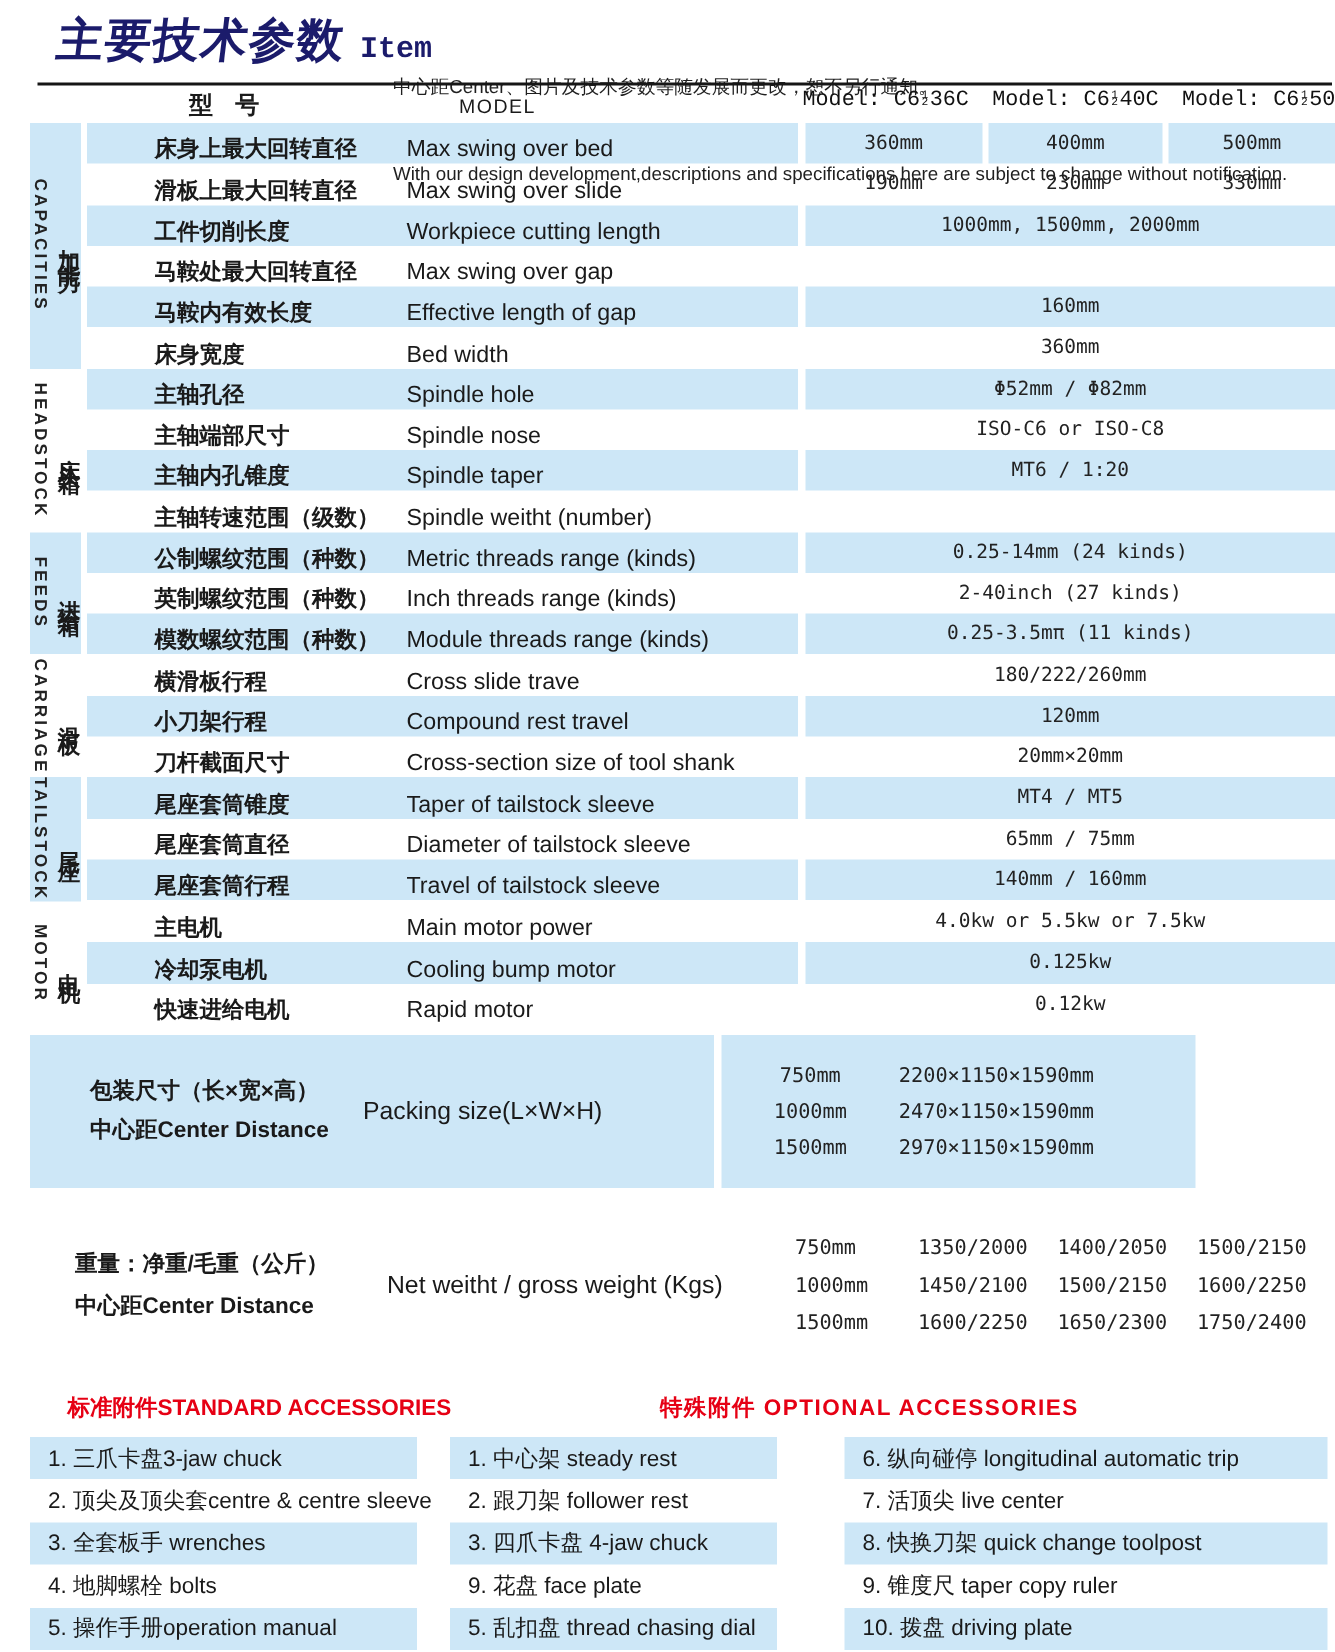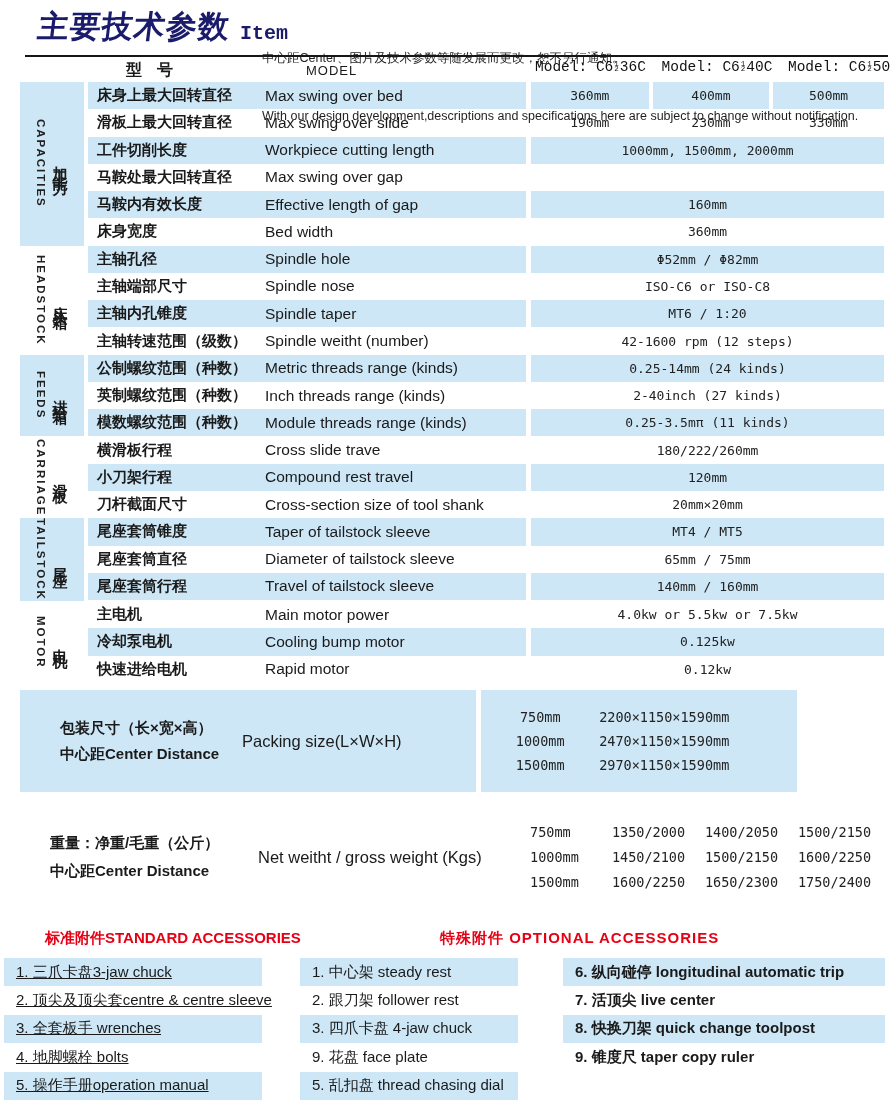--- a/index.html
+++ b/index.html
@@ -23,21 +23,21 @@
 
   
   .blue{background:#cde7f7;}
   .spec{position:absolute;left:20px;top:82px;width:868px;}
   .section{display:flex;}
   .cat{width:64px;display:flex;justify-content:center;align-items:center;gap:3px;}
   .cat-en{writing-mode:vertical-rl;font-size:11.5px;font-weight:bold;letter-spacing:2px;color:#222;}
   .cat-zh{writing-mode:vertical-rl;font-size:15px;font-weight:bold;letter-spacing:5px;}
   .rows{flex:1;margin-left:4px;display:flex;flex-direction:column;}
   .row{height:27.27px;display:flex;}
-  .label-cell{width:438px;display:flex;align-items:center;}
+  .label-cell{width:438px;display:flex;align-items:flex-end;padding-left:36px;}
   .label-zh{width:168px;padding-left:9px;font-size:15px;font-weight:bold;white-space:nowrap;}
   .label-en{font-size:15.5px;white-space:nowrap;}
   .vals{width:353px;margin-left:5px;display:flex;gap:4px;}
   .val{display:flex;align-items:center;justify-content:center;
        font-family:"DejaVu Sans Mono",monospace;font-size:13px;color:#222;white-space:pre;}
   .val.c1{width:121px}.val.c2{width:120px}.val.c3{width:114px}.val.merged{width:100%;}
 
   
   .pack{position:absolute;left:20px;top:690px;width:777px;height:102px;display:flex;}
   .pack-label{width:510px;display:flex;align-items:center;}
@@ -57,23 +57,23 @@
           font-family:"DejaVu Sans Mono",monospace;font-size:13.5px;color:#222;}
   .w-row{display:flex;}
   .w-c0{width:72px;text-align:left;}
   .w-c{width:93px;text-align:center;}
 
   
   .acc-head{position:absolute;top:929px;color:#e60014;font-weight:bold;font-size:15px;white-space:pre;}
   .acc-head.std{left:45px;}
   .acc-head.opt{left:440px;letter-spacing:1px;}
   .acc-col{position:absolute;top:958px;display:flex;flex-direction:column;}
-  .acc-col.c1{left:4px;width:258px;text-decoration:underline;}
+  .acc-col.c1{left:20px;width:258px;}
   .acc-col.c2{left:300px;width:218px;}
-  .acc-col.c3{left:563px;width:322px;font-weight:bold;}
+  .acc-col.c3{left:563px;width:322px;}
   .acc-item{height:28.4px;display:flex;align-items:center;padding-left:12px;font-size:15px;white-space:nowrap;}
 </style>
 </head>
 <body>
 
 <div class="page">
 
   <div class="title-block">
     <span class="title-zh">主要技术参数</span>
     <span class="title-en">Item</span>
@@ -188,23 +188,20 @@
               <span class="label-en">Spindle taper</span>
             </div>
             <div class="vals">
               <div class="val merged blue">MT6 / 1:20</div>
             </div>
           </div>
           <div class="row">
             <div class="label-cell">
               <span class="label-zh">主轴转速范围（级数）</span>
               <span class="label-en">Spindle weitht (number)</span>
-            </div>
-            <div class="vals">
-              <div class="val merged">42-1600 rpm (12 steps)</div>
             </div>
           </div>
         </div>
       </div>
       <div class="section">
         <div class="cat blue">
           <span class="cat-en">FEEDS</span>
           <span class="cat-zh">进给箱</span>
         </div>
         <div class="rows">
@@ -410,15 +407,16 @@
       <div class="acc-item">2. 跟刀架 follower rest</div>
       <div class="acc-item blue">3. 四爪卡盘 4-jaw chuck</div>
       <div class="acc-item">9. 花盘 face plate</div>
       <div class="acc-item blue">5. 乱扣盘 thread chasing dial</div>
     </div>
   <div class="acc-col c3">
       <div class="acc-item blue">6. 纵向碰停 longitudinal automatic trip</div>
       <div class="acc-item">7. 活顶尖  live center</div>
       <div class="acc-item blue">8. 快换刀架  quick change toolpost</div>
       <div class="acc-item">9. 锥度尺  taper copy ruler</div>
+      <div class="acc-item blue">10. 拨盘   driving plate</div>
     </div>
 
 </div>
 
 </body></html>

